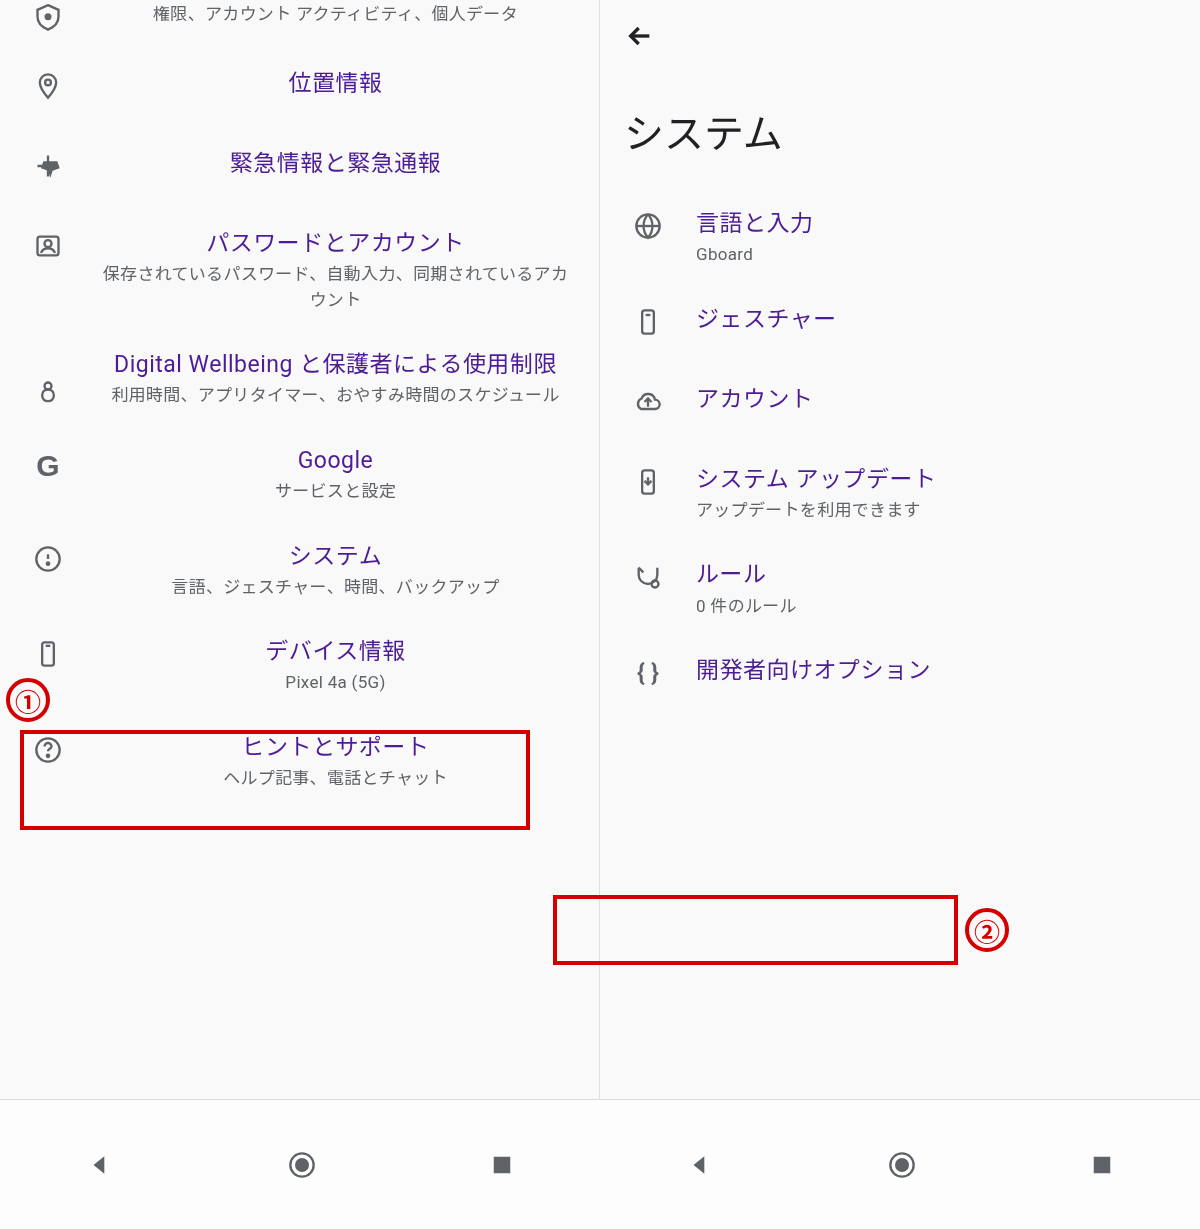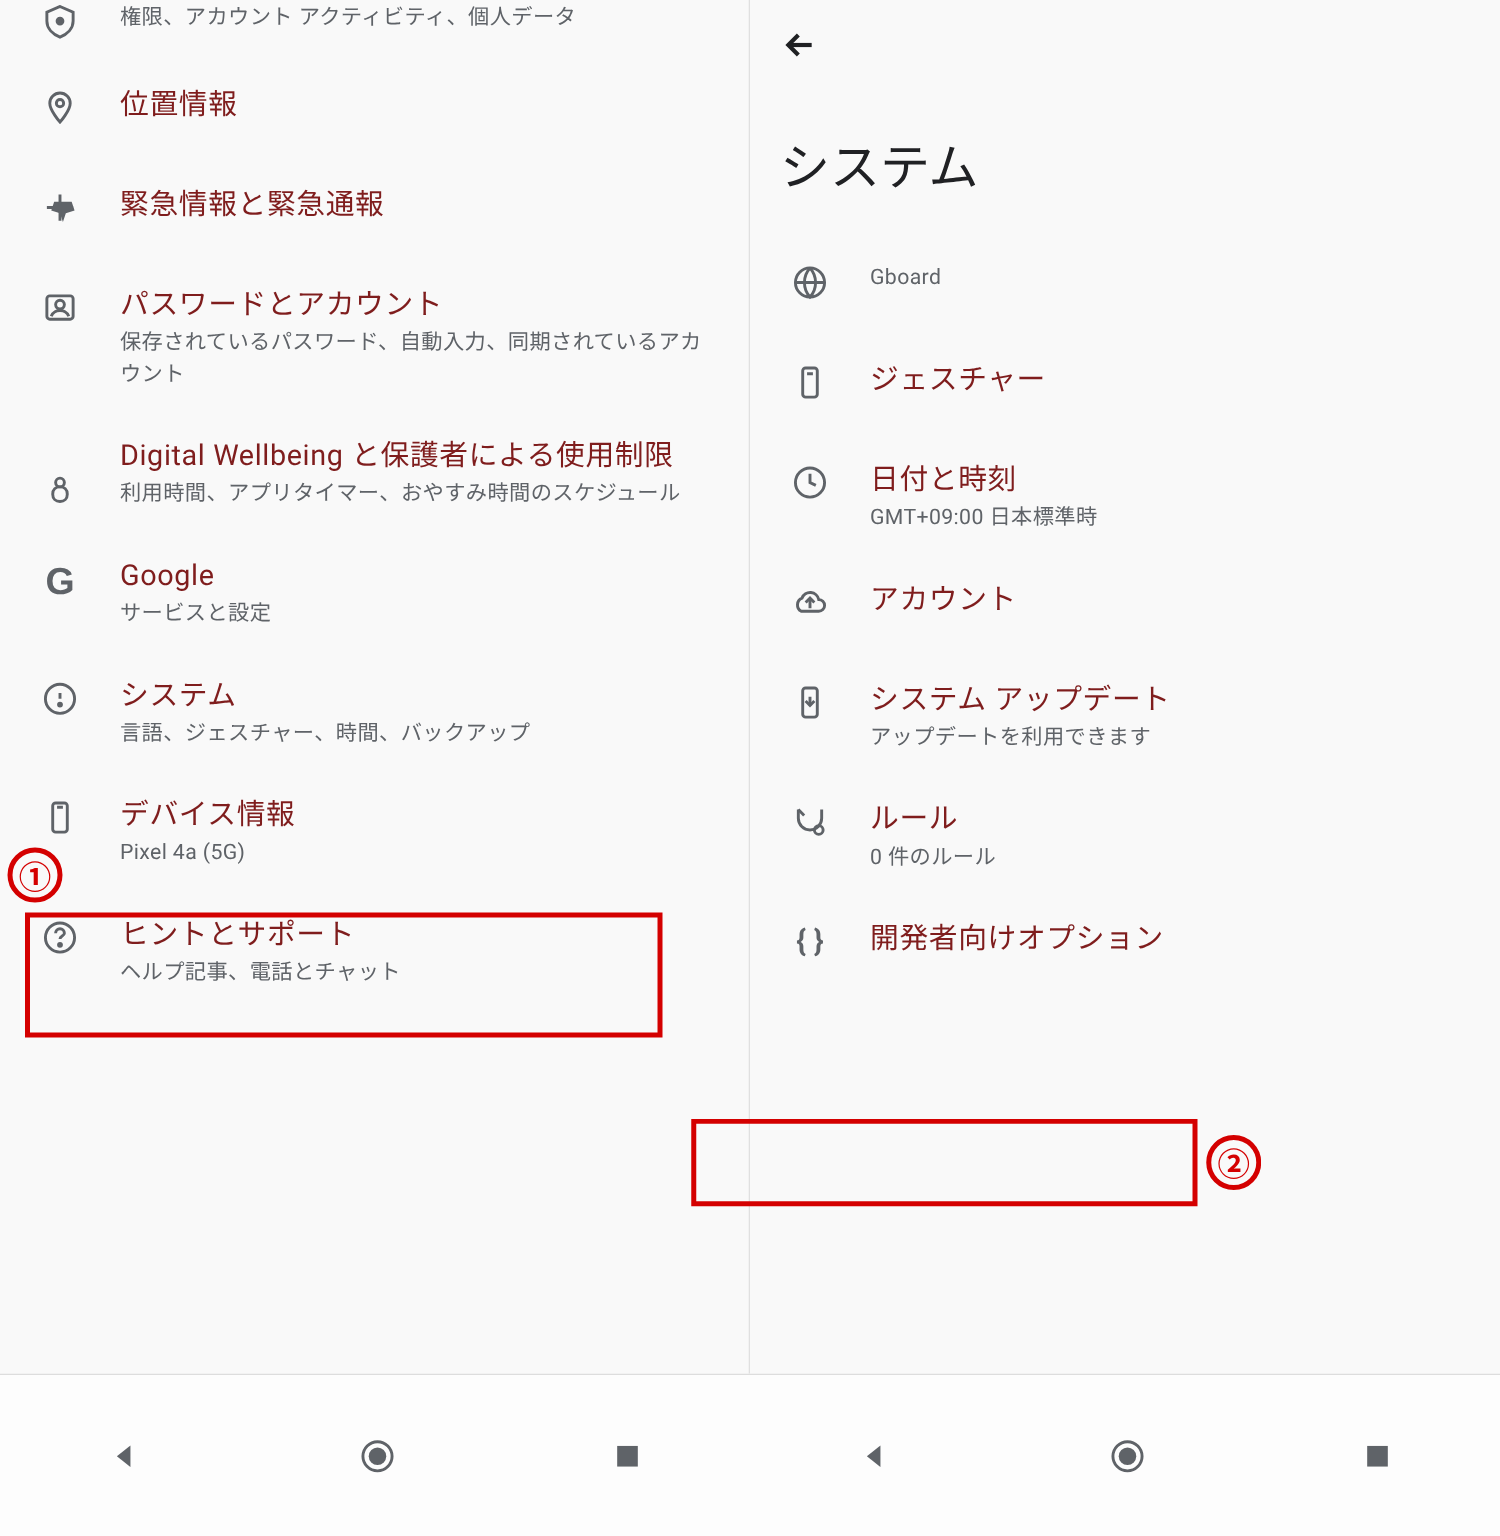--- a/index.html
+++ b/index.html
@@ -11,40 +11,40 @@
       display: flex;
       position: relative;
     }
     .panel {
       width: 600px;
       height: 1099px;
       background: #f9f9f9;
       position: relative;
       overflow: hidden;
     }
-    .panel-left { border-right: 1px solid #e0e0e0; }
+    .panel-left { border-right: 1px solid #e0e0e0; text-align: center; }
     .item {
       display: flex;
       align-items: flex-start;
       padding: 18px 24px 18px 24px;
       min-height: 80px;
     }
     .item-icon {
       width: 48px;
       flex-shrink: 0;
       display: flex;
       justify-content: center;
       align-items: flex-start;
       padding-top: 4px;
       color: #5f6368;
     }
     .item-text { flex: 1; padding-left: 24px; }
     .item-title {
       font-size: 23px;
-      color: #7f1d1d;
+      color: #4c1d95;
       line-height: 1.4;
       font-weight: 400;
       letter-spacing: 0.5px;
     }
     .item-sub {
       font-size: 17px;
       color: #5f6368;
       line-height: 1.5;
       margin-top: 2px;
       letter-spacing: 0.3px;
@@ -237,48 +237,37 @@
 
   <div class="item">
     <div class="item-icon">
       <svg class="icon24" viewBox="0 0 24 24" fill="none" stroke="currentColor" stroke-width="2">
           <circle cx="12" cy="12" r="10"></circle>
           <path d="M2 12h20"></path>
           <path d="M12 2a15 15 0 010 20a15 15 0 010-20"></path>
         </svg>
     </div>
     <div class="item-text">
+      <div class="item-title">言語と入力</div>
       <div class="item-sub">Gboard</div>
     </div>
   </div>
 
   <div class="item">
     <div class="item-icon">
       <svg class="icon24" viewBox="0 0 24 24" fill="none" stroke="currentColor" stroke-width="2">
           <rect x="7" y="2" width="10" height="20" rx="2"></rect>
           <path d="M10 6l4 0"></path>
         </svg>
     </div>
     <div class="item-text">
       <div class="item-title">ジェスチャー</div>
     </div>
   </div>
 
-  <div class="item">
-    <div class="item-icon">
-      <svg class="icon24" viewBox="0 0 24 24" fill="none" stroke="currentColor" stroke-width="2">
-          <circle cx="12" cy="12" r="10"></circle>
-          <path d="M12 6v6l4 2"></path>
-        </svg>
-    </div>
-    <div class="item-text">
-      <div class="item-title">日付と時刻</div>
-      <div class="item-sub">GMT+09:00 日本標準時</div>
-    </div>
-  </div>
 
   <div class="item">
     <div class="item-icon">
       <svg class="icon24" viewBox="0 0 24 24" fill="none" stroke="currentColor" stroke-width="2">
           <path d="M18 18a4 4 0 000-8 6 6 0 00-11.5-1A5 5 0 006 18h12z"></path>
           <path d="M12 16v-6"></path>
           <path d="M9 12l3-3 3 3"></path>
         </svg>
     </div>
     <div class="item-text">

